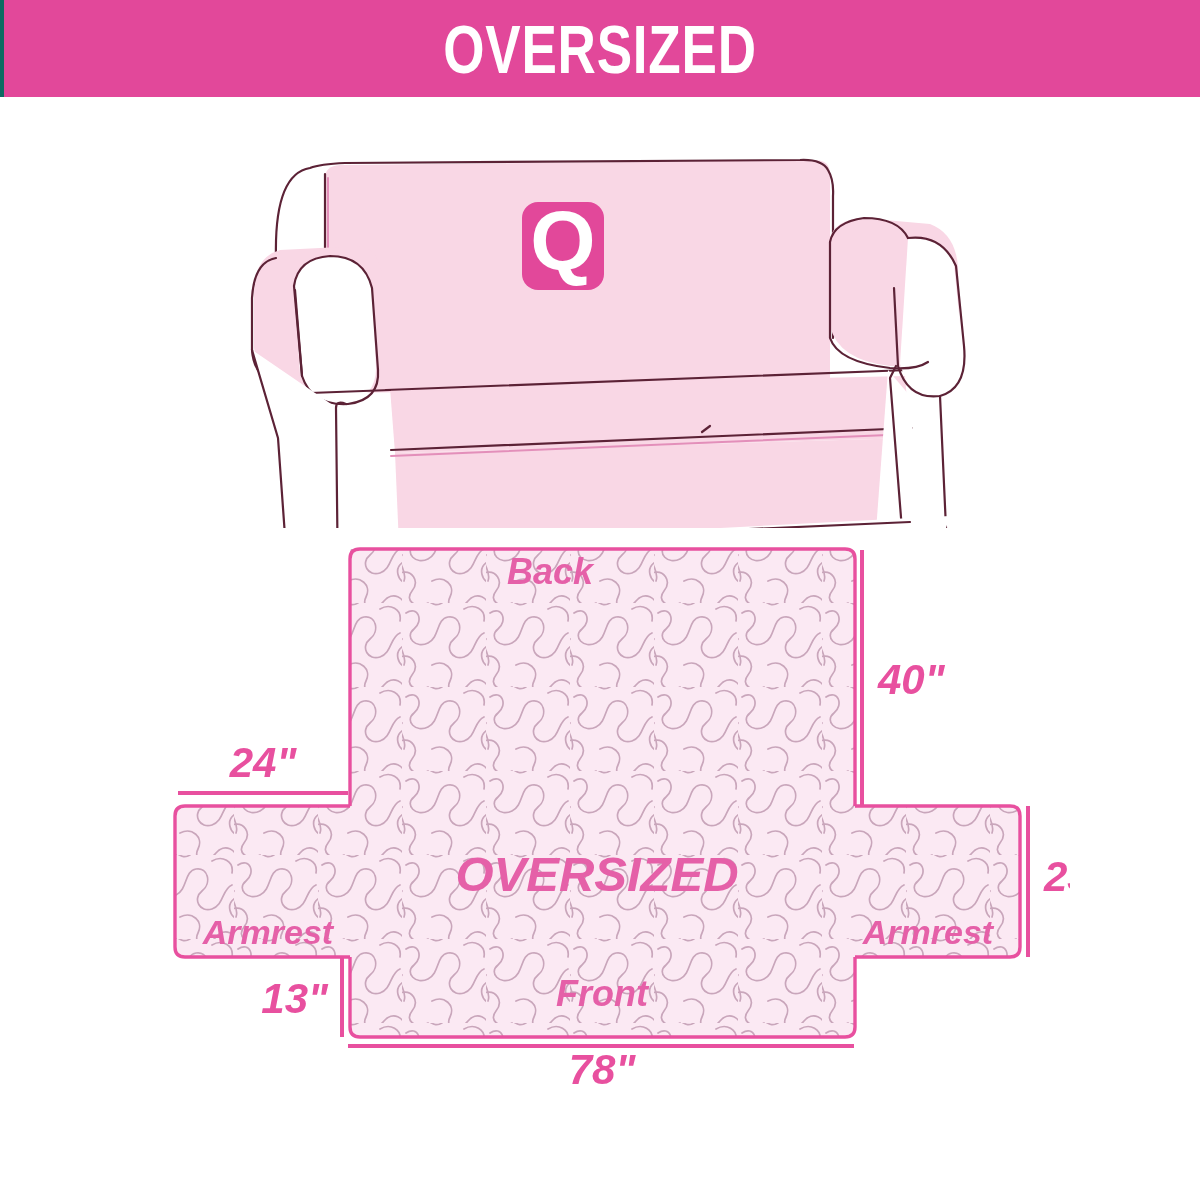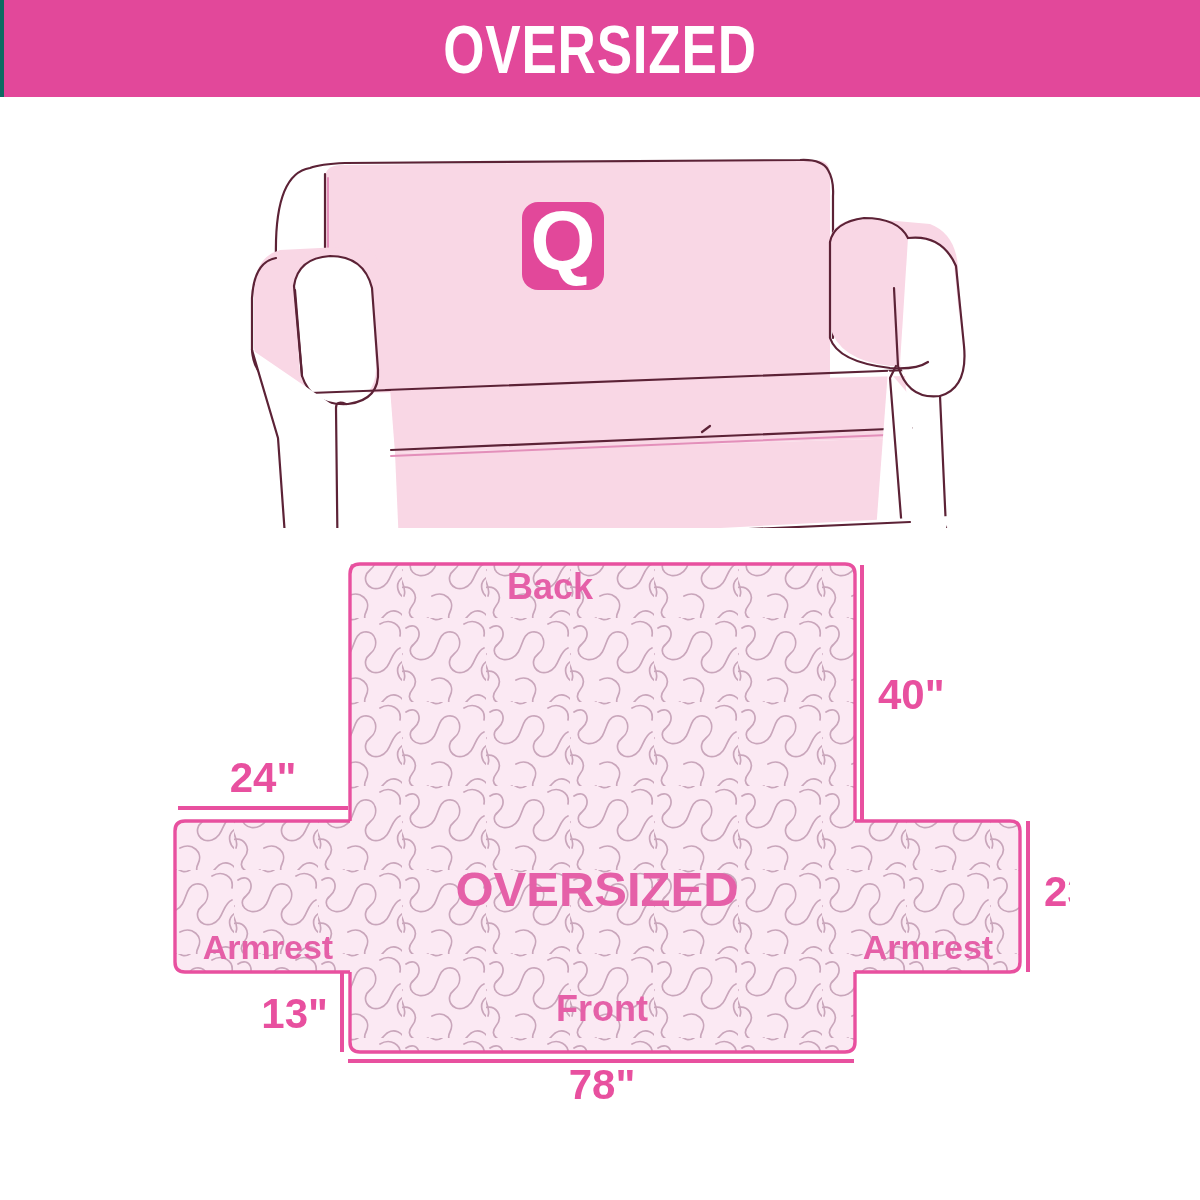--- a/index.html
+++ b/index.html
@@ -55,23 +55,24 @@
     top: 138px;
     width: 720px;
     height: 390px;
   }
   #sofa-illustration svg { display: block; width: 720px; height: 390px; }
 
   
   #flat-layout-diagram {
     position: absolute;
     left: 150px;
-    top: 534px;
+    top: 519px;
     width: 920px;
     height: 570px;
+    font-style: italic;
   }
   #flat-layout-diagram svg { display: block; width: 920px; height: 570px; }
 </style>
 </head>
 <body>
 
 <div id="header-banner">
   <div id="header-banner-edge"></div>
   <div id="header-title">OVERSIZED</div>
 </div>

